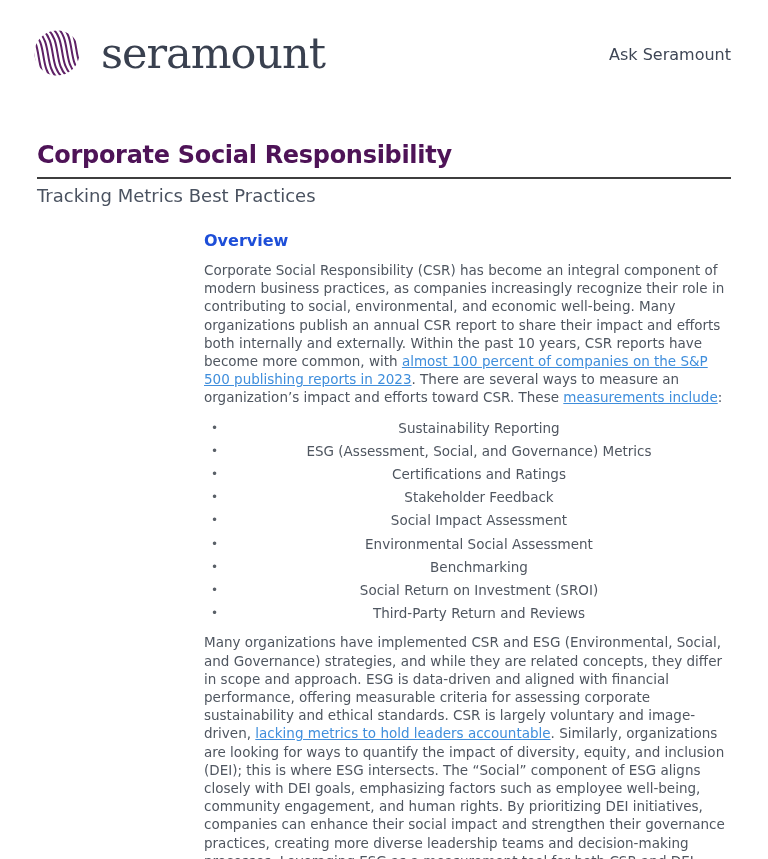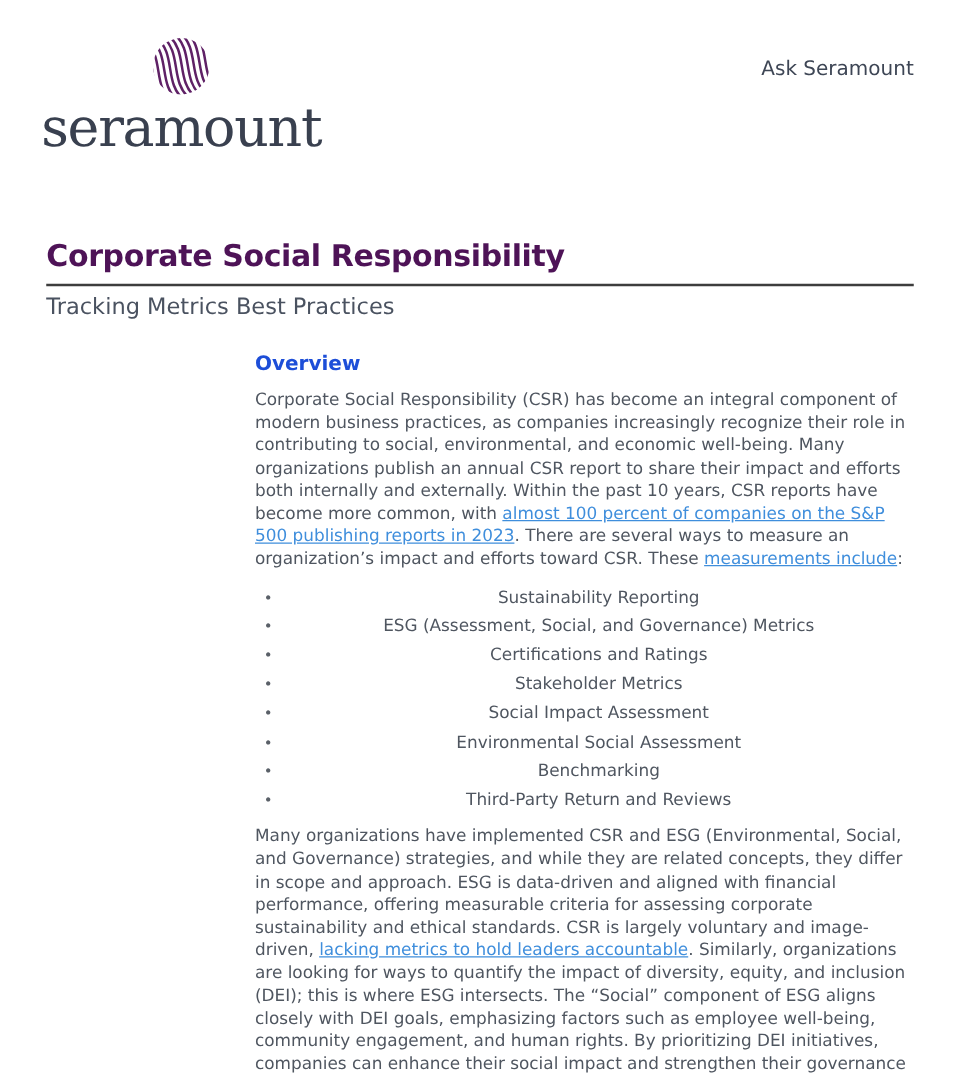--- a/index.html
+++ b/index.html
@@ -13,21 +13,21 @@
   html,body{margin:0;padding:0;background:#ffffff;}
   .page{
     width:768px;height:859px;background:#ffffff;overflow:hidden;
     font-family:"DejaVu Sans",sans-serif;position:relative;
   }
   
   .header{
     display:flex;justify-content:space-between;align-items:flex-start;
     padding:28px 37px 0 33px;
   }
-  .logo{display:flex;align-items:center;gap:0;cursor:pointer;flex-direction:column;}
+  .logo{display:flex;align-items:center;gap:20px;cursor:pointer;}
   .logo-icon{width:48px;height:50px;flex:0 0 auto;}
   .logo-icon svg{width:48px;height:50px;display:block;}
   .logo-word{
     font-family:"DejaVu Serif","Liberation Serif",serif;
     font-size:43px;line-height:50px;color:var(--slate-dark,#39404f);
     letter-spacing:-1px;
   }
   .nav-link{
     font-size:16px;color:#3e4655;margin-top:17px;cursor:pointer;
   }
@@ -106,23 +106,24 @@
 
   <div class="content">
     <h3 class="section-heading">Overview</h3>
 
     <p class="body-p"><span>Corporate Social Responsibility (CSR) has become an integral component of modern business practices, as companies increasingly recognize their role in contributing to social, environmental, and economic well-being. Many organizations publish an annual CSR report to share their impact and efforts both internally and externally. Within the past 10 years, CSR reports have become more common, with </span><a class="text-link">almost 100 percent of companies on the S&amp;P 500 publishing reports in 2023</a><span>. There are several ways to measure an organization’s impact and efforts toward CSR. These </span><a class="text-link">measurements include</a><span>:</span></p>
 
     <ul class="metrics-list">
       <li>Sustainability Reporting</li>
       <li>ESG (Assessment, Social, and Governance) Metrics</li>
       <li>Certifications and Ratings</li>
-      <li>Stakeholder Metrics</li>
+      <li>Stakeholder Feedback</li>
       <li>Social Impact Assessment</li>
       <li>Environmental Social Assessment</li>
       <li>Benchmarking</li>
+      <li>Social Return on Investment (SROI)</li>
       <li>Third-Party Return and Reviews</li>
     </ul>
 
     <p class="body-p"><span>Many organizations have implemented CSR and ESG (Environmental, Social, and Governance) strategies, and while they are related concepts, they differ in scope and approach. ESG is data-driven and aligned with financial performance, offering measurable criteria for assessing corporate sustainability and ethical standards. CSR is largely voluntary and image-driven, </span><a class="text-link">lacking metrics to hold leaders accountable</a><span>. Similarly, organizations are looking for ways to quantify the impact of diversity, equity, and inclusion (DEI); this is where ESG intersects. The “Social” component of ESG aligns closely with DEI goals, emphasizing factors such as employee well-being, community engagement, and human rights. By prioritizing DEI initiatives, companies can enhance their social impact and strengthen their governance practices, creating more diverse leadership teams and decision-making processes. Leveraging ESG as a measurement tool for both CSR and DEI provides tangible metrics for benchmarking and accountability.</span></p>
   </div>
 
 </div>
 
 </body></html>

